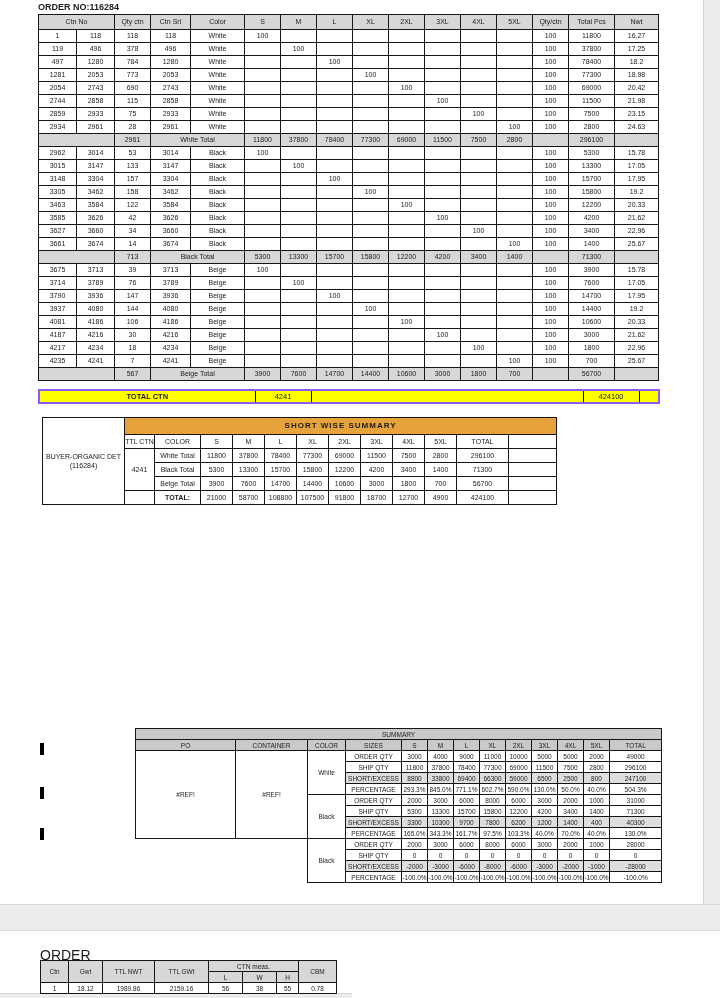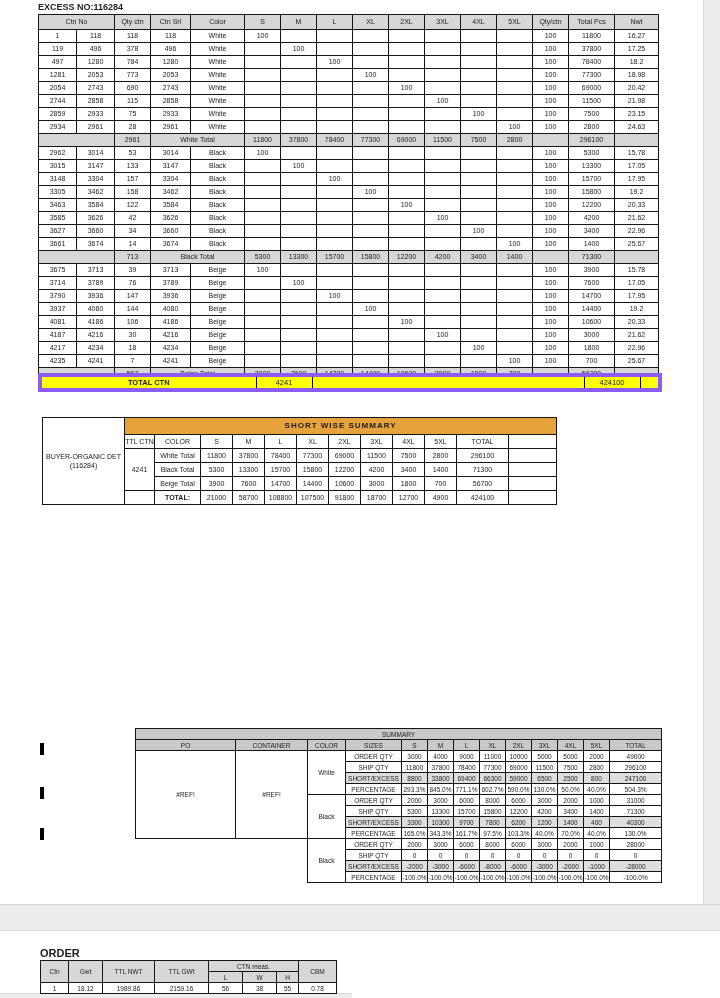--- a/index.html
+++ b/index.html
@@ -9,52 +9,52 @@
   }
   .grid{border-collapse:collapse;table-layout:fixed;position:absolute;background:#fff;}
   .grid td{
     border:1px solid #151515;font-size:7px;line-height:8px;height:12px;
     text-align:center;vertical-align:middle;padding:0;overflow:hidden;white-space:nowrap;
   }
   #main-table{left:38px;top:14px;width:620px;}
   #main-table td.hdr{background:#d7d7d7;}
   #main-table tr:first-child td{height:14px;}
 
-  #yellow-bar{left:38px;top:373px;width:620px;border:4px solid #8b5cf6;}
+  #yellow-bar{left:38px;top:389px;width:620px;border:2px solid #8b5cf6;}
   #yellow-bar td{background:#FFFF00;border:1px solid #000;height:11px;font-size:7.5px;}
   #yellow-bar td.lbl{font-weight:bold;}
 
   #size-summary{left:42px;top:417px;width:514px;}
   #size-summary td{height:13px;}
   #size-summary td.gold{background:#E7A33B;font-weight:bold;font-size:8px;height:16px;letter-spacing:1px;}
   #size-summary td.buyer{font-size:7px;line-height:9px;}
   #size-summary td.bold{font-weight:bold;}
 
   #summary{left:135px;top:728px;width:526px;}
   #summary td{height:10px;font-size:6.5px;line-height:7px;}
   #summary td.shdr{background:#c9c9c9;}
   #summary td.shade{background:#dedede;}
   #summary td.noborder{border:none;background:transparent;}
 
   .order-no{position:absolute;left:38px;top:2px;font-size:9px;font-weight:bold;}
-  .order-title{position:absolute;left:40px;top:947px;font-size:11px;font-weight:bold;}
+  .order-title{position:absolute;left:40px;top:947px;font-size:14px;font-weight:normal;}
   #bottom-table{left:40px;top:960px;width:296px;}
   #bottom-table td{height:10px;font-size:6.5px;line-height:7px;}
   #bottom-table td.hdr{background:#d7d7d7;}
 
   .page-gap{position:absolute;left:0;top:904px;width:720px;height:25px;background:#ececec;
     border-top:1px solid #d8d8d8;border-bottom:1px solid #d8d8d8;}
   .right-strip{position:absolute;left:703px;top:0;width:17px;height:904px;background:#ececec;border-left:1px solid #d8d8d8;}
   .bottom-strip{position:absolute;left:0;top:993px;width:352px;height:5px;background:#ececec;border-top:1px solid #d8d8d8;}
   .mark{position:absolute;left:40px;width:4px;height:12px;background:#000;}
 </style>
 </head>
 <body>
 
-<div class="order-no">EXCESS NO:116284</div>
+<div class="order-no">ORDER NO:116284</div>
 
 <table id="main-table" class="grid">
   <colgroup>
     <col style="width:38px">
       <col style="width:38px">
       <col style="width:36px">
       <col style="width:40px">
       <col style="width:54px">
     <col style="width:36px">
       <col style="width:36px">

